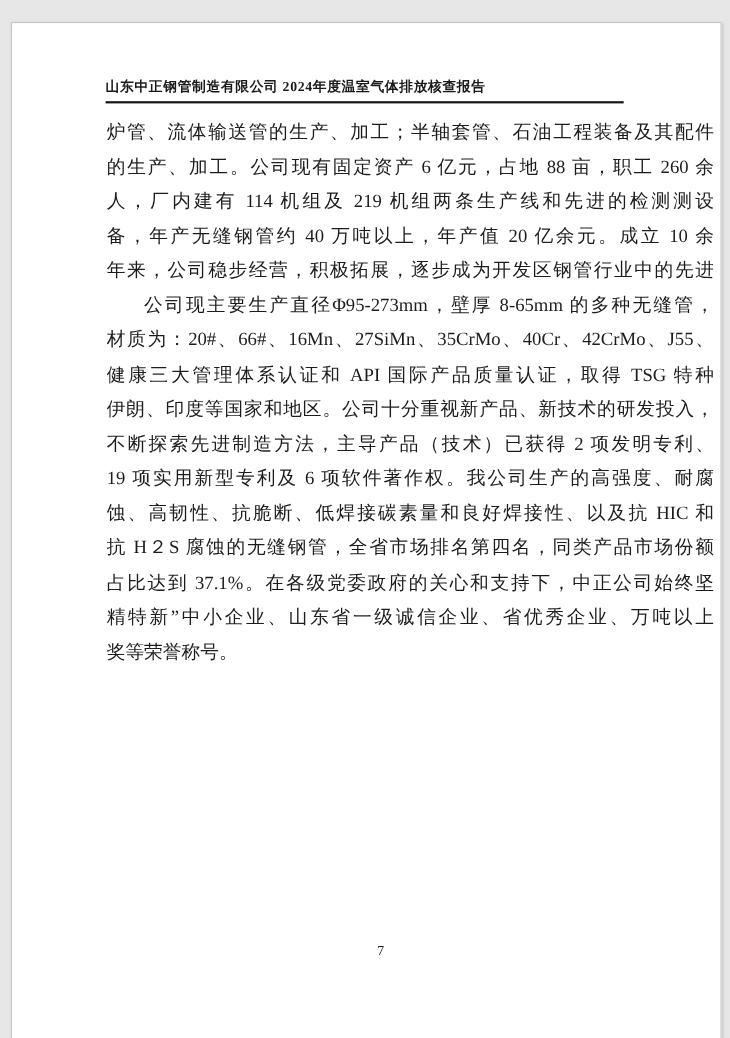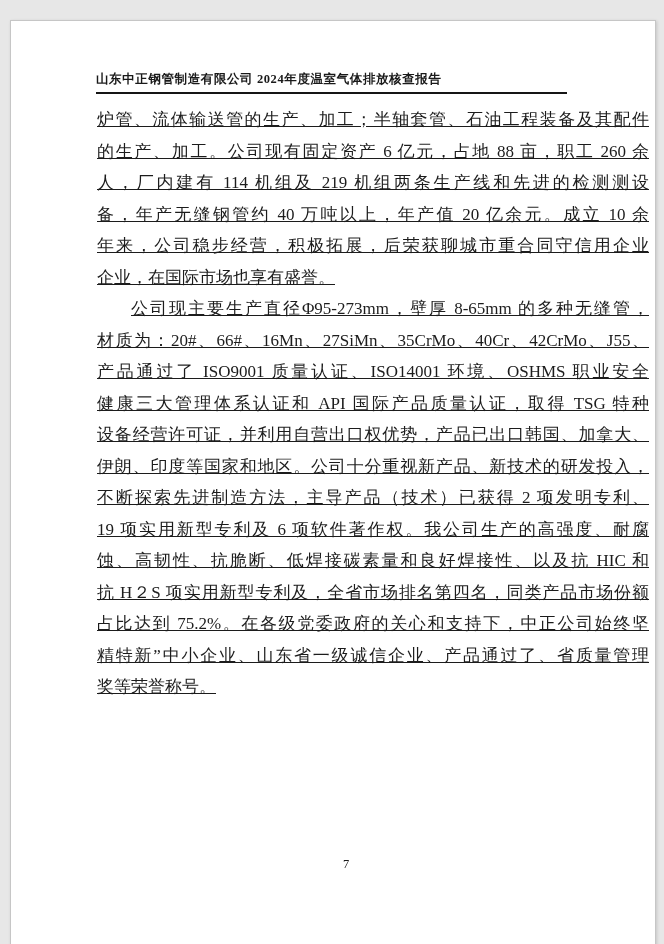--- a/index.html
+++ b/index.html
@@ -50,21 +50,20 @@
     color: #1c1c1c;
     font-size: 17px;
   }
   .line {
     height: 31.5px;
     line-height: 31.5px;
     text-align: justify;
     text-align-last: justify;
     white-space: nowrap;
     overflow: hidden;
-    text-decoration: underline;
   }
   .line.para-end {
     text-align-last: left;
   }
   .line.indent {
     text-indent: 2em;
   }
   .footer {
     position: absolute;
     left: 325px;
@@ -83,33 +82,30 @@
 
     <div class="header">
       <span>山东中正钢管制造有限公司 2024年度温室气体排放核查报告</span>
     </div>
 
     <div class="body-text">
       <div class="line">炉管、流体输送管的生产、加工；半轴套管、石油工程装备及其配件</div>
       <div class="line">的生产、加工。公司现有固定资产 6 亿元，占地 88 亩，职工 260 余</div>
       <div class="line">人，厂内建有 114 机组及 219 机组两条生产线和先进的检测测设</div>
       <div class="line">备，年产无缝钢管约 40 万吨以上，年产值 20 亿余元。成立 10 余</div>
-      <div class="line">年来，公司稳步经营，积极拓展，后荣获聊城市重合同守信用企业</div>
-      <div class="line para-end">企业，在国际市场也享有盛誉。</div>
+      <div class="line">年来，公司稳步经营，积极拓展，逐步成为开发区钢管行业中的先进</div>
       <div class="line indent">公司现主要生产直径Φ95-273mm，壁厚 8-65mm 的多种无缝管，</div>
       <div class="line">材质为：20#、66#、16Mn、27SiMn、35CrMo、40Cr、42CrMo、J55、</div>
-      <div class="line">产品通过了 ISO9001 质量认证、ISO14001 环境、OSHMS 职业安全</div>
       <div class="line">健康三大管理体系认证和 API 国际产品质量认证，取得 TSG 特种</div>
-      <div class="line">设备经营许可证，并利用自营出口权优势，产品已出口韩国、加拿大、</div>
       <div class="line">伊朗、印度等国家和地区。公司十分重视新产品、新技术的研发投入，</div>
       <div class="line">不断探索先进制造方法，主导产品（技术）已获得 2 项发明专利、</div>
       <div class="line">19 项实用新型专利及 6 项软件著作权。我公司生产的高强度、耐腐</div>
       <div class="line">蚀、高韧性、抗脆断、低焊接碳素量和良好焊接性、以及抗 HIC 和</div>
-      <div class="line">抗 H２S 项实用新型专利及，全省市场排名第四名，同类产品市场份额</div>
-      <div class="line">占比达到 75.2%。在各级党委政府的关心和支持下，中正公司始终坚</div>
-      <div class="line">精特新”中小企业、山东省一级诚信企业、产品通过了、省质量管理</div>
+      <div class="line">抗 H２S 腐蚀的无缝钢管，全省市场排名第四名，同类产品市场份额</div>
+      <div class="line">占比达到 37.1%。在各级党委政府的关心和支持下，中正公司始终坚</div>
+      <div class="line">精特新”中小企业、山东省一级诚信企业、省优秀企业、万吨以上</div>
       <div class="line para-end">奖等荣誉称号。</div>
     </div>
 
     <div class="footer">7</div>
 
   </div>
 </div>
 
 </body></html>

